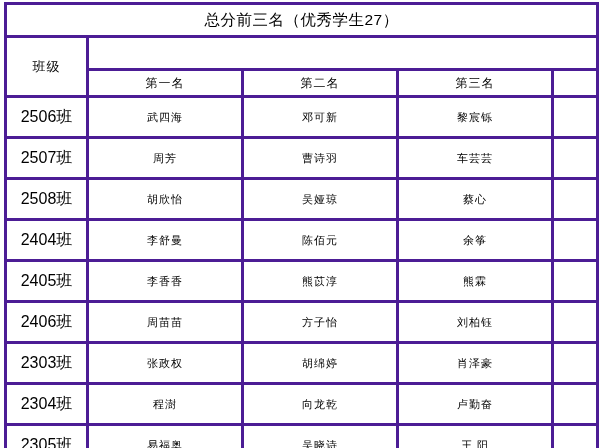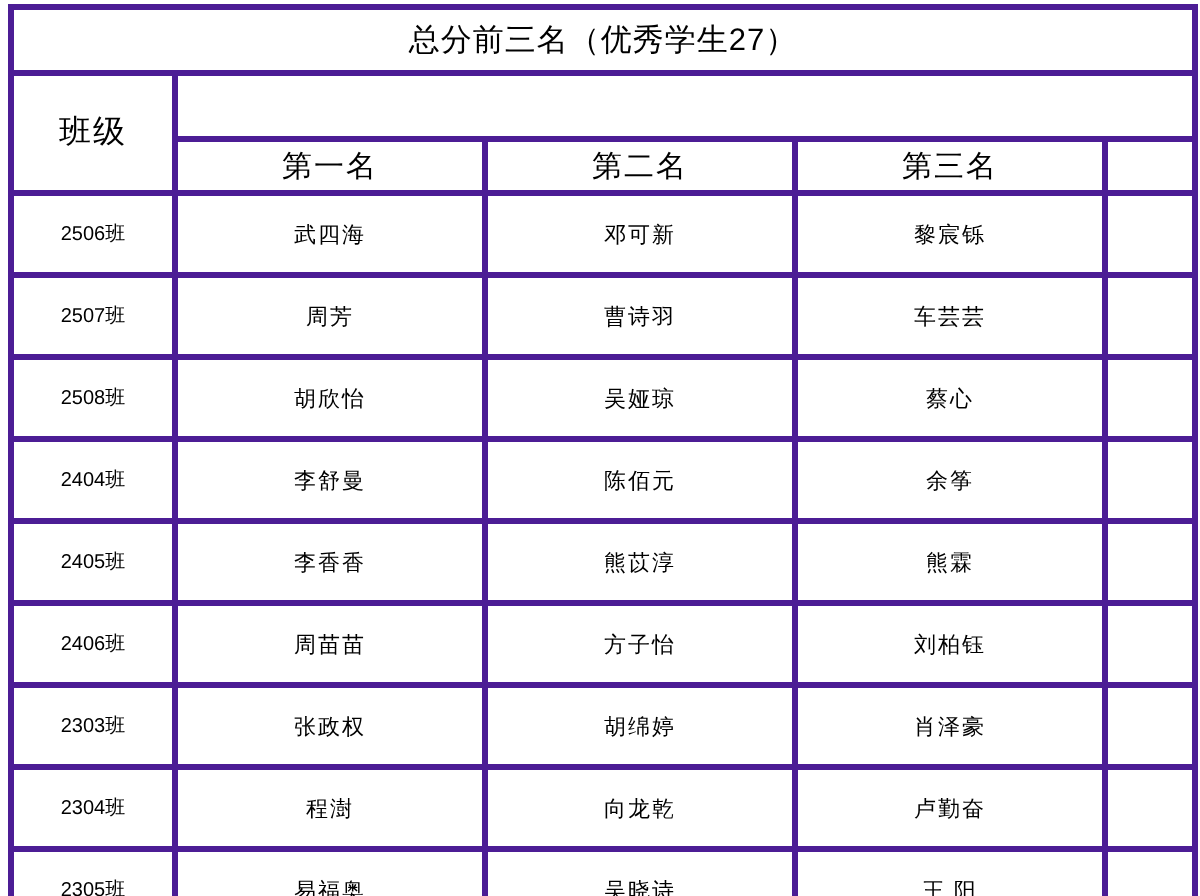--- a/index.html
+++ b/index.html
@@ -38,35 +38,35 @@
   col.c-rank  { width: 155px; }
   col.c-tail  { width: 45px; }
 
   .title-cell {
     height: 30px;
     font-size: 15.5px;
     letter-spacing: 0.5px;
   }
   .class-head {
     height: 54px;
-    font-size: 16px;
+    font-size: 13px;
     letter-spacing: 1px;
   }
   .rank-head {
     height: 24px;
-    font-size: 15px;
+    font-size: 12px;
     letter-spacing: 1px;
   }
   .data-row td {
     height: 38px;
     font-size: 11px;
     letter-spacing: 1px;
   }
   .data-row td.cls {
-    font-size: 10px;
+    font-size: 16px;
     letter-spacing: 0px;
   }
   .spaced {
     letter-spacing: 6px;
     padding-left: 6px;
     font-family: Liberation Serif, serif;
   }
 </style>
 </head>
 <body>

